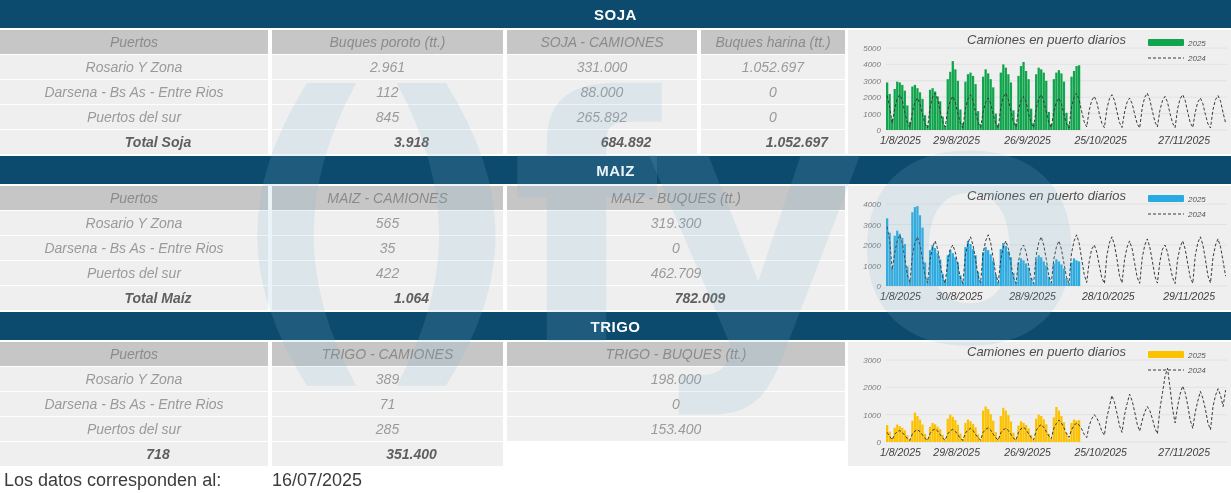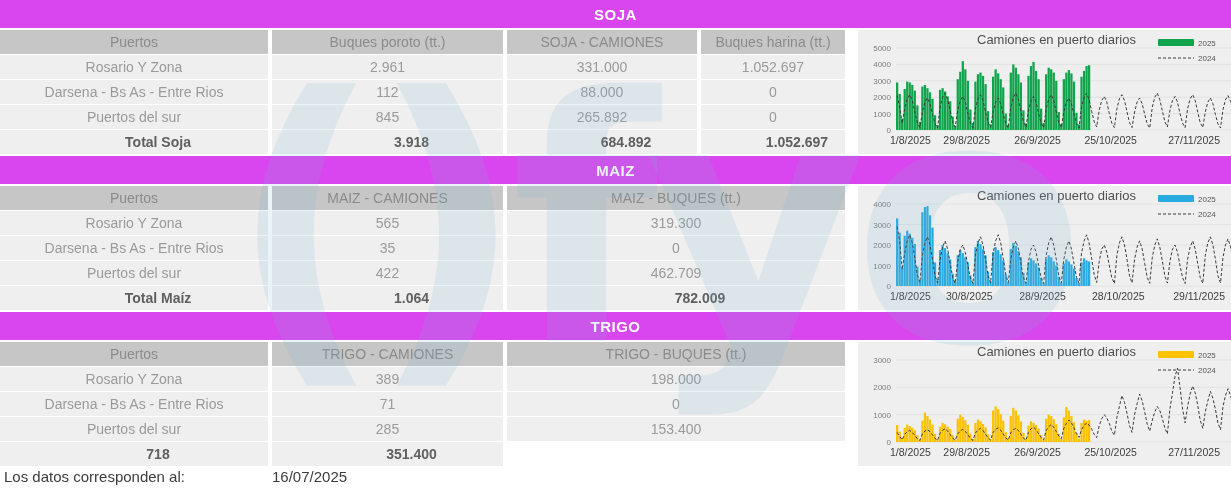--- a/index.html
+++ b/index.html
@@ -3,40 +3,40 @@
 <meta charset="utf-8">
 <style>
   html,body{margin:0;padding:0;}
   body{
     width:1231px;height:493px;position:relative;overflow:hidden;
     background:#ffffff;font-family:"Liberation Sans",sans-serif;
     -webkit-font-smoothing:antialiased;
   }
   .sec{margin-bottom:2px;}
   .band{
-    height:28px;background:#d946ef;color:#ffffff;
+    height:28px;background:#0c4a6e;color:#ffffff;
     display:flex;align-items:center;justify-content:center;
     font-size:15px;font-weight:bold;letter-spacing:.5px;margin-bottom:2px;
   }
-  .content{display:flex;gap:13px;}
+  .content{display:flex;gap:3px;font-style:italic;}
   .tbl{display:grid;width:845px;column-gap:4px;row-gap:1px;align-content:start;}
   .cell{
     height:24px;background:#efefef;color:#9a9a9a;
     display:flex;align-items:center;justify-content:center;
     font-size:14px;white-space:nowrap;overflow:hidden;
   }
   .cell.head{background:#c6c6c6;color:#8b8b8b;height:24px;}
   .cell.total{color:#5f5f5f;font-weight:bold;padding-left:48px;}
   .chart-panel{flex:1;background:#efefef;position:relative;height:124px;}
   .chart-panel svg{display:block;width:383px;height:124px;}
   .ylab{font-size:8px;fill:#7d7d7d;}
   .xlab{font-size:10.5px;fill:#3f3f3f;}
   .ctitle{font-size:13px;fill:#4f4f4f;}
   .leg{font-size:8px;fill:#555555;}
-  .footer{height:23px;display:flex;align-items:flex-start;font-size:15px;color:#3c3c3c;}
+  .footer{height:23px;display:flex;align-items:flex-end;font-size:18px;color:#3c3c3c;}
   .footer .flabel{width:272px;padding-left:4px;box-sizing:border-box;}
   .watermark{
     position:absolute;left:228px;top:45px;z-index:5;pointer-events:none;
     font-family:"DejaVu Sans",sans-serif;font-weight:bold;
     font-size:340px;line-height:1.05;letter-spacing:-14px;
     color:rgba(125,182,205,0.16);user-select:none;
   }
 </style>
 </head>
 <body>

